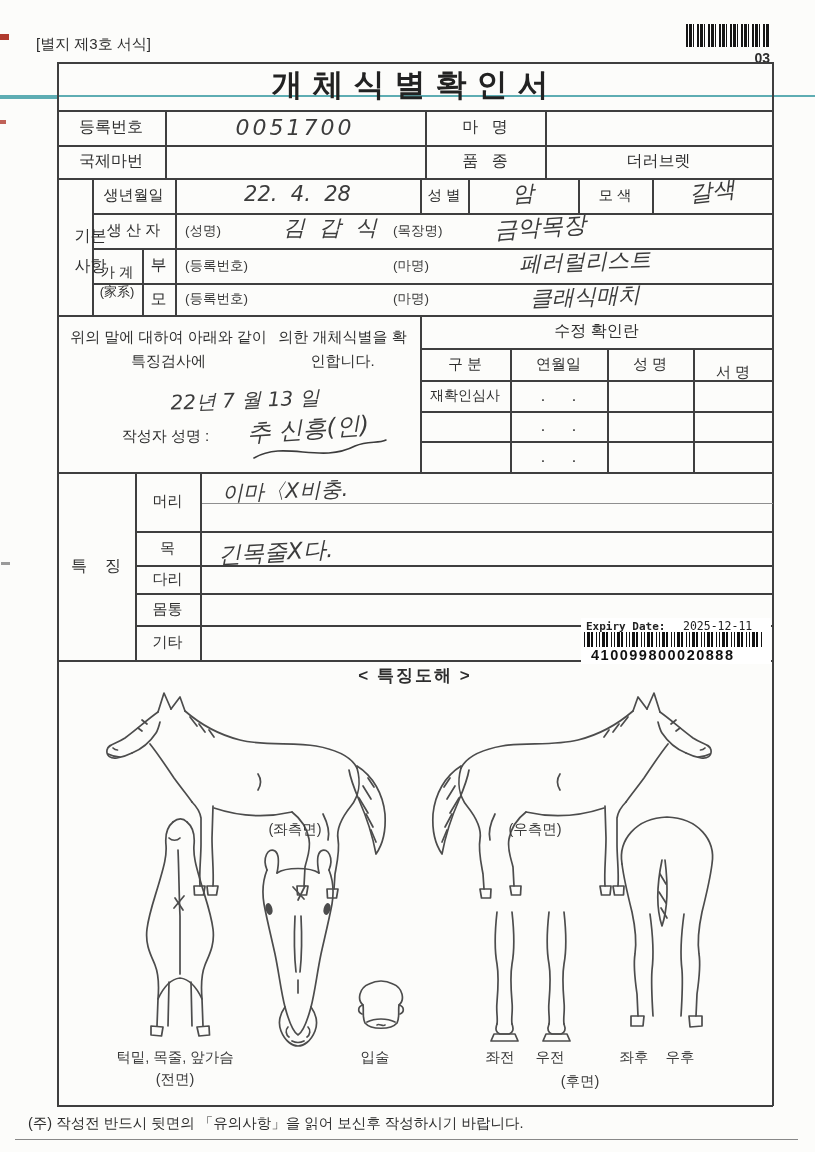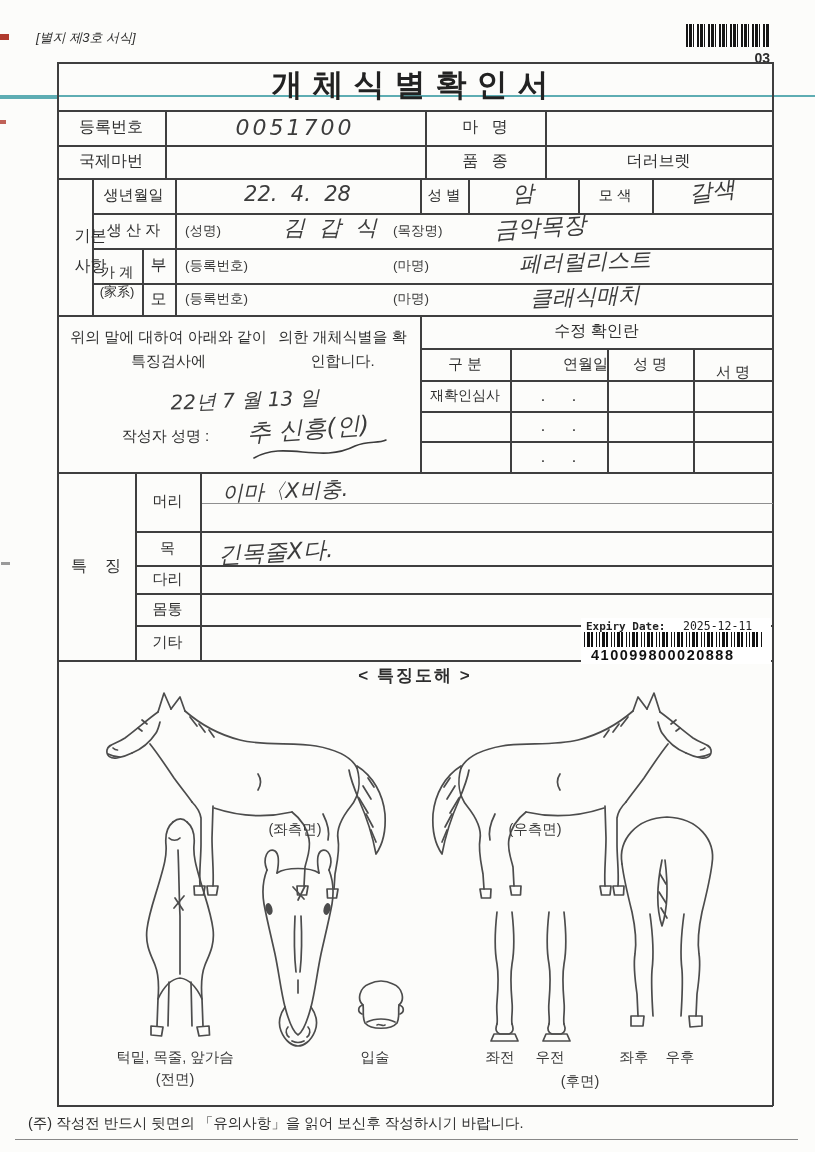--- a/index.html
+++ b/index.html
@@ -28,21 +28,21 @@
 <body>
 
 <div class="page">
 
   <div class="redmark" style="left:0;top:34px;width:9px;height:6px;"></div>
   <div class="redmark" style="left:0;top:120px;width:6px;height:4px;opacity:.8;"></div>
   <div class="abs" style="left:1px;top:562px;width:9px;height:3px;background:#9a9a9a;"></div>
   <div class="teal" style="left:0;top:95px;width:815px;height:2.4px;"></div>
   <div class="teal" style="left:0;top:97px;width:58px;height:2px;"></div>
 
-  <div class="cell left" style="left:36px;top:28px;width:200px;height:20px;font-size:13px;font-style:italic;">[별지 제3호 서식]</div>
+  <div class="cell left" style="left:36px;top:34px;width:200px;height:20px;font-size:15px;">[별지 제3호 서식]</div>
   <div class="abs barcode" style="left:686px;top:24px;width:84px;height:23px;"></div>
   <div class="cell" style="left:735px;top:49px;width:35px;height:17px;font-weight:bold;font-size:14px;justify-content:flex-end;">03</div>
 
   <div class="hl" style="left:57px;top:62px;width:716px;"></div>
   <div class="hl" style="left:57px;top:1105px;width:716px;"></div>
   <div class="vl" style="left:57px;top:62px;height:1044px;"></div>
   <div class="vl" style="left:772px;top:62px;height:1044px;"></div>
 
   <div class="cell title" style="left:57px;top:62px;width:716px;height:46px;">개체식별확인서</div>
   <div class="hl" style="left:57px;top:110px;width:716px;"></div>
@@ -114,21 +114,21 @@
 
   <div class="hl" style="left:420px;top:348px;width:353px;"></div>
   <div class="hl" style="left:420px;top:380px;width:353px;"></div>
   <div class="hl" style="left:420px;top:411px;width:353px;"></div>
   <div class="hl" style="left:420px;top:441px;width:353px;"></div>
   <div class="vl" style="left:510px;top:348px;height:124px;"></div>
   <div class="vl" style="left:607px;top:348px;height:124px;"></div>
   <div class="vl" style="left:693px;top:348px;height:124px;"></div>
   <div class="cell" style="left:420px;top:315px;width:353px;height:33px;">수정 확인란</div>
   <div class="cell" style="left:420px;top:348px;width:90px;height:32px;font-size:15px;">구 분</div>
-  <div class="cell" style="left:510px;top:348px;width:97px;height:32px;font-size:15px;padding-left:27px;">연월일</div>
+  <div class="cell" style="left:510px;top:348px;width:97px;height:32px;font-size:15px;">연월일</div>
   <div class="cell" style="left:607px;top:348px;width:86px;height:32px;font-size:15px;">성 명</div>
   <div class="cell" style="left:693px;top:348px;width:80px;height:49px;font-size:15px;">서 명</div>
   <div class="cell" style="left:420px;top:380px;width:90px;height:31px;font-size:14px;">재확인심사</div>
   <div class="cell pre" style="left:510px;top:380px;width:97px;height:31px;">.      .</div>
   <div class="cell pre" style="left:510px;top:411px;width:97px;height:30px;">.      .</div>
   <div class="cell pre" style="left:510px;top:441px;width:97px;height:31px;">.      .</div>
 
   <div class="hl-light" style="left:200px;top:503px;width:573px;"></div>
   <div class="hl" style="left:135px;top:531px;width:638px;"></div>
   <div class="hl" style="left:135px;top:565px;width:638px;"></div>

